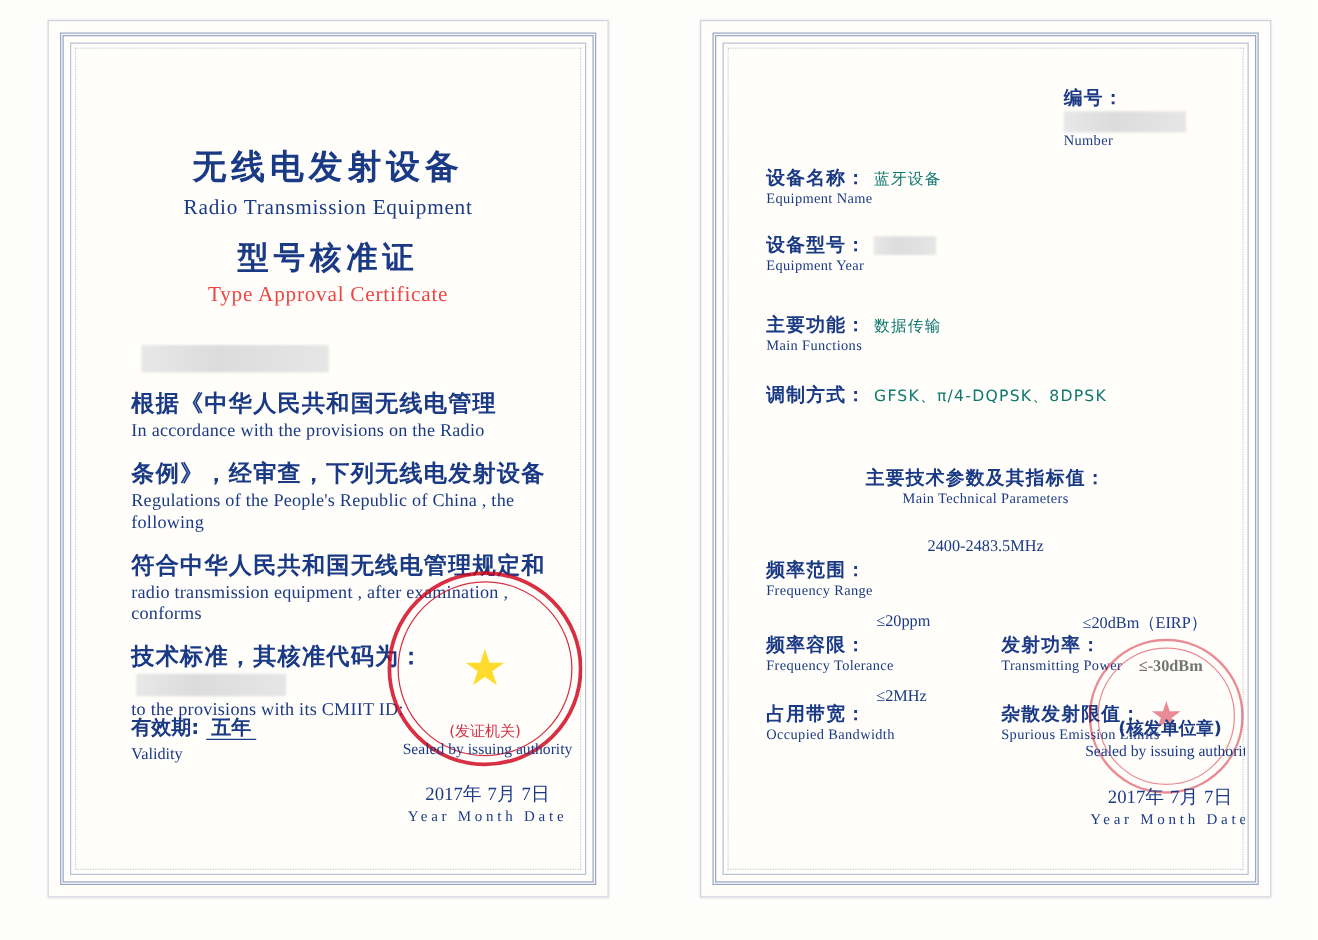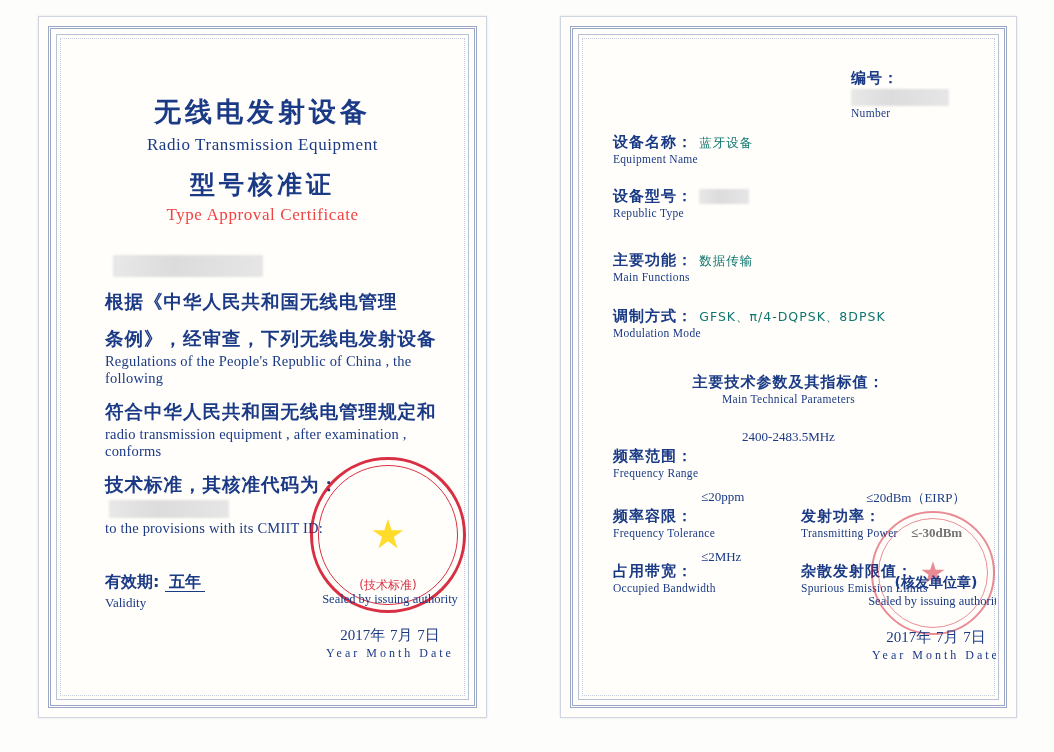--- a/index.html
+++ b/index.html
@@ -42,21 +42,21 @@
     overflow:hidden;
   }
   
   .title-cn{
     text-align:center;
     color:#1b3a86;
     font-family:"DejaVu Sans", sans-serif;
     font-weight:bold;
     font-size:27px;
     letter-spacing:4px;
-    margin-top:57px;
+    margin-top:78px;
   }
   .title-en{
     text-align:center;
     color:#1b3a86;
     font-size:17px;
     letter-spacing:.6px;
     margin-top:5px;
   }
   .title-cn2{
     text-align:center;
@@ -211,20 +211,21 @@
 
       <div class="title-cn">无线电发射设备</div>
       <div class="title-en">Radio Transmission Equipment</div>
       <div class="title-cn2">型号核准证</div>
       <div class="title-en2">Type Approval Certificate</div>
 
       <div class="namebar redact blur"></div>
 
       <div class="body-block">
         <div class="line-cn">根据《中华人民共和国无线电管理</div>
+        <div class="line-en">In  accordance  with  the  provisions  on  the  Radio</div>
 
         <div class="line-cn">条例》，经审查，下列无线电发射设备</div>
         <div class="line-en">Regulations of the People's Republic of China , the following</div>
 
         <div class="line-cn">符合中华人民共和国无线电管理规定和</div>
         <div class="line-en">radio transmission equipment , after examination , conforms</div>
 
         <div class="line-cn">
           <span>技术标准，其核准代码为：</span>
           <span class="redact blur" style="width:120px;height:18px;margin-left:4px;"></span>
@@ -237,21 +238,21 @@
           <span>有效期:</span>
           <u>五年</u>
         </div>
         <div class="en">Validity</div>
       </div>
 
       
       <div class="stamp">
         <div class="ring"></div>
         <div class="starflag">★</div>
-        <div class="bottomtxt">(技术标准)</div>
+        <div class="bottomtxt">(发证机关)</div>
       </div>
 
       <div class="seal-area">
         <div class="seal-label-en">Sealed by issuing authority</div>
         <div class="date-row">
           <span class="num">2017</span><span>年</span>
           <span class="num">7</span><span>月</span>
           <span class="num">7</span><span>日</span>
         </div>
         <div class="date-row-en">Year   Month   Date</div>
@@ -278,37 +279,36 @@
           <span class="r-val">蓝牙设备</span>
         </div>
         <div class="r-en">Equipment Name</div>
       </div>
 
       <div class="r-field" style="left:32px;top:150px;">
         <div class="r-cn">
           <span>设备型号：</span>
           <span class="redact blur" style="width:50px;height:15px;"></span>
         </div>
-        <div class="r-en">Republic Type</div>
+        <div class="r-en">Equipment Year</div>
       </div>
 
       <div class="r-field" style="left:32px;top:214px;">
         <div class="r-cn">
           <span>主要功能：</span>
           <span class="r-val">数据传输</span>
         </div>
         <div class="r-en">Main Functions</div>
       </div>
 
       <div class="r-field" style="left:32px;top:270px;">
         <div class="r-cn">
           <span>调制方式：</span>
           <span class="r-val">GFSK、π/4-DQPSK、8DPSK</span>
         </div>
-        <div class="r-en">Modulation Mode</div>
       </div>
 
       <div class="center-head" style="top:336px;">
         <div class="r-cn">主要技术参数及其指标值：</div>
         <div class="r-en">Main Technical Parameters</div>
       </div>
 
       <div class="center-head r-val-serif" style="top:392px;">2400-2483.5MHz</div>
 
       <div class="r-field" style="left:32px;top:410px;">

